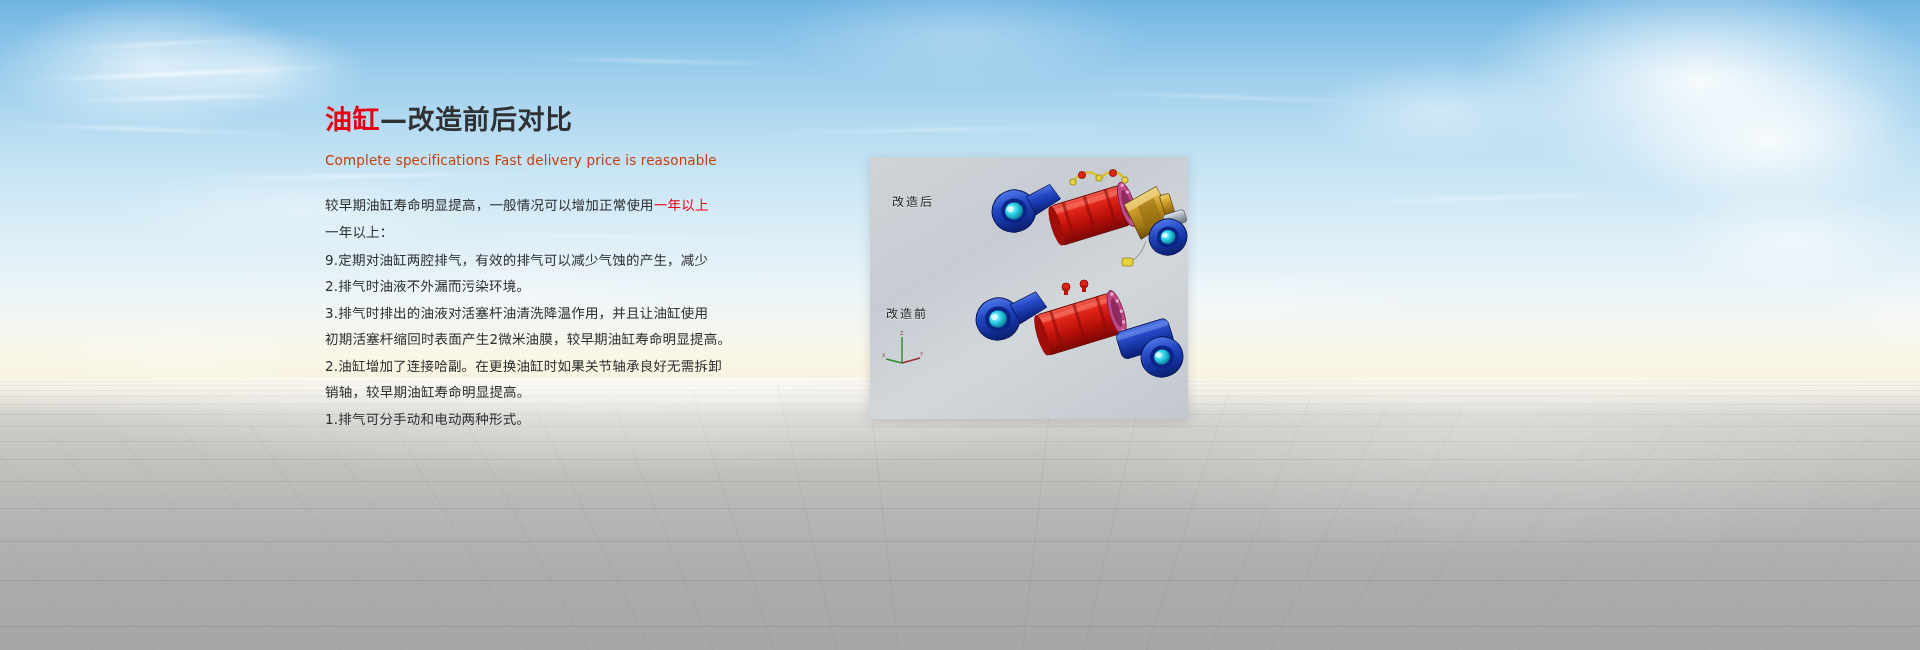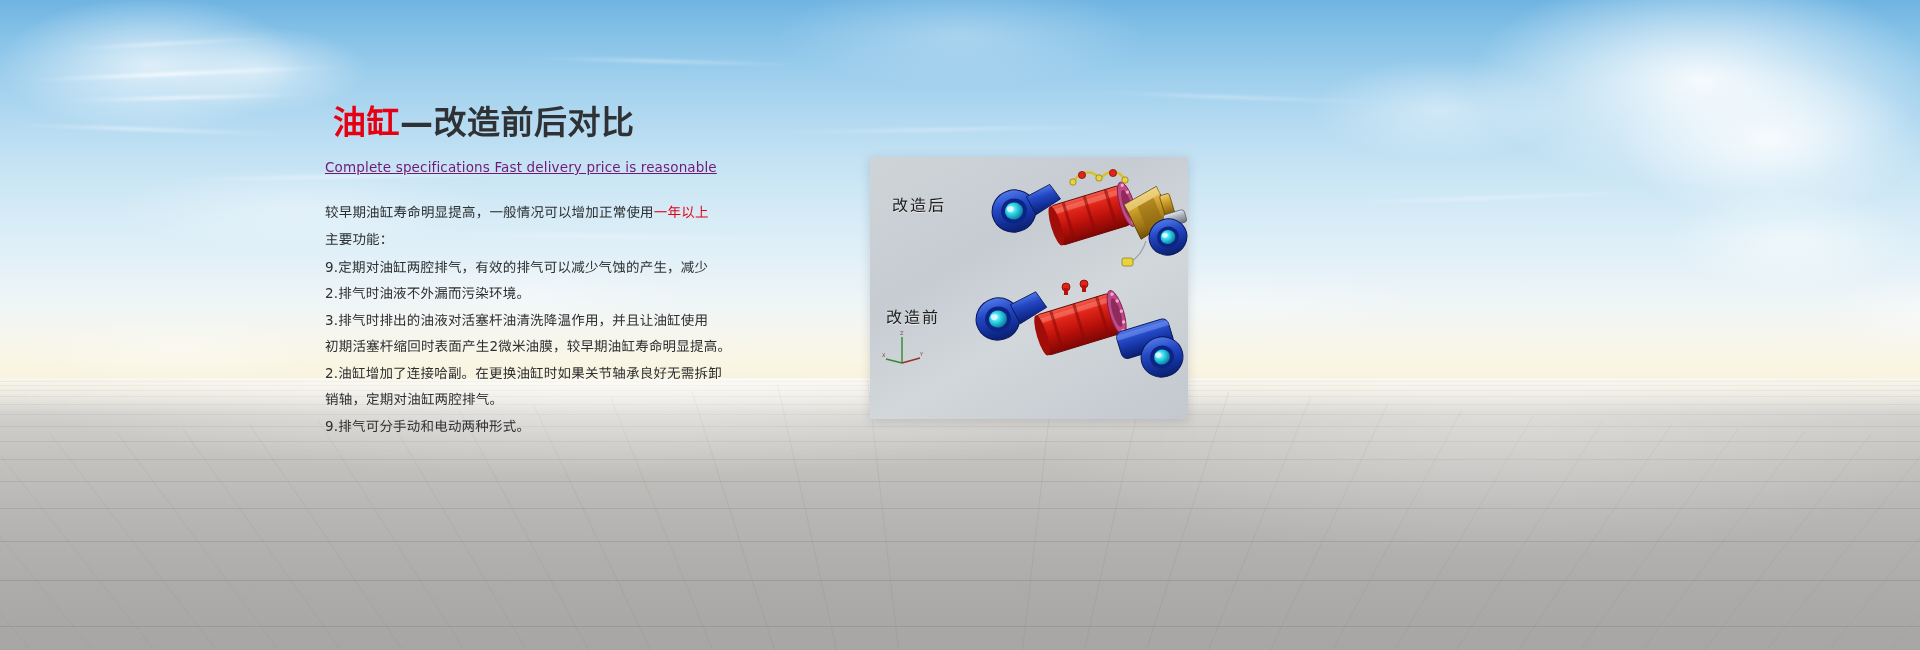--- a/index.html
+++ b/index.html
@@ -134,38 +134,37 @@
   }
 
   
   .copy {
     position: absolute;
     left: 325px;
     top: 104px;
     width: 520px;
   }
   .headline {
-    font-size: 33px;
+    font-size: 27px;
     font-weight: bold;
     letter-spacing: .5px;
     line-height: 1.18;
-    margin: 0 0 6px 8px;
+    margin: 0 0 6px 0;
     white-space: nowrap;
   }
   .headline .hl-red { color: #e60012; }
   .headline .hl-dark { color: #2f3134; }
 
   .subhead {
     font-size: 13.5px;
-    color: #701a75;
+    color: #c2410c;
     letter-spacing: .15px;
     margin: 16px 0 24px 0;
     white-space: nowrap;
     font-weight: normal;
-    text-decoration: underline;
   }
 
   .body-list { margin: 0; padding: 0; list-style: none; }
   .body-line {
     font-size: 13.5px;
     color: #2d2f31;
     line-height: 26.5px;
     white-space: nowrap;
     letter-spacing: .2px;
   }
@@ -177,21 +176,21 @@
     left: 870px;
     top: 157px;
     width: 318px;
     height: 262px;
     background: linear-gradient(150deg, #cfd4d8 0%, #c6ccd2 35%, #d2d7db 60%, #c2c8ce 100%);
     box-shadow: 0 2px 10px rgba(40,55,70,0.18);
     overflow: hidden;
   }
   .panel-label {
     position: absolute;
-    font-size: 16px;
+    font-size: 12px;
     color: #1d1d1d;
     font-family: "DejaVu Serif", "Liberation Serif", serif;
     letter-spacing: 2px;
     text-shadow: 0 1px 0 rgba(255,255,255,.6);
   }
   .label-after  { left: 22px; top: 35px; }
   .label-before { left: 16px; top: 147px; }
 
   .axis-gizmo { position: absolute; left: 12px; top: 172px; width: 44px; height: 40px; }
 
@@ -280,28 +279,28 @@
     <div class="ground-sheen"></div>
   </div>
 
   <div class="copy">
     <h1 class="headline">
       <span class="hl-red">油缸</span><span class="hl-dark">—改造前后对比</span>
     </h1>
     <p class="subhead">Complete specifications Fast delivery price is reasonable</p>
     <ul class="body-list" id="body-list">
         <li class="body-line" style="margin-bottom: 1px;"><span>较早期油缸寿命明显提高，一般情况可以增加正常使用</span><span class="accent">一年以上</span></li>
-        <li class="body-line" style="margin-bottom: 1px;"><span>主要功能：</span></li>
+        <li class="body-line" style="margin-bottom: 1px;"><span>一年以上：</span></li>
         <li class="body-line"><span>9.定期对油缸两腔排气，有效的排气可以减少气蚀的产生，减少</span></li>
         <li class="body-line"><span>2.排气时油液不外漏而污染环境。</span></li>
         <li class="body-line"><span>3.排气时排出的油液对活塞杆油清洗降温作用，并且让油缸使用</span></li>
         <li class="body-line"><span>初期活塞杆缩回时表面产生2微米油膜，较早期油缸寿命明显提高。</span></li>
         <li class="body-line"><span>2.油缸增加了连接哈副。在更换油缸时如果关节轴承良好无需拆卸</span></li>
-        <li class="body-line"><span>销轴，定期对油缸两腔排气。</span></li>
-        <li class="body-line"><span>9.排气可分手动和电动两种形式。</span></li>
+        <li class="body-line"><span>销轴，较早期油缸寿命明显提高。</span></li>
+        <li class="body-line"><span>1.排气可分手动和电动两种形式。</span></li>
       </ul>
   </div>
 
   <div class="panel">
 
     <span class="panel-label label-after">改造后</span>
     <span class="panel-label label-before">改造前</span>
 
     <svg class="cyl-svg cyl-after" viewBox="0 0 220 112">
       <defs>

